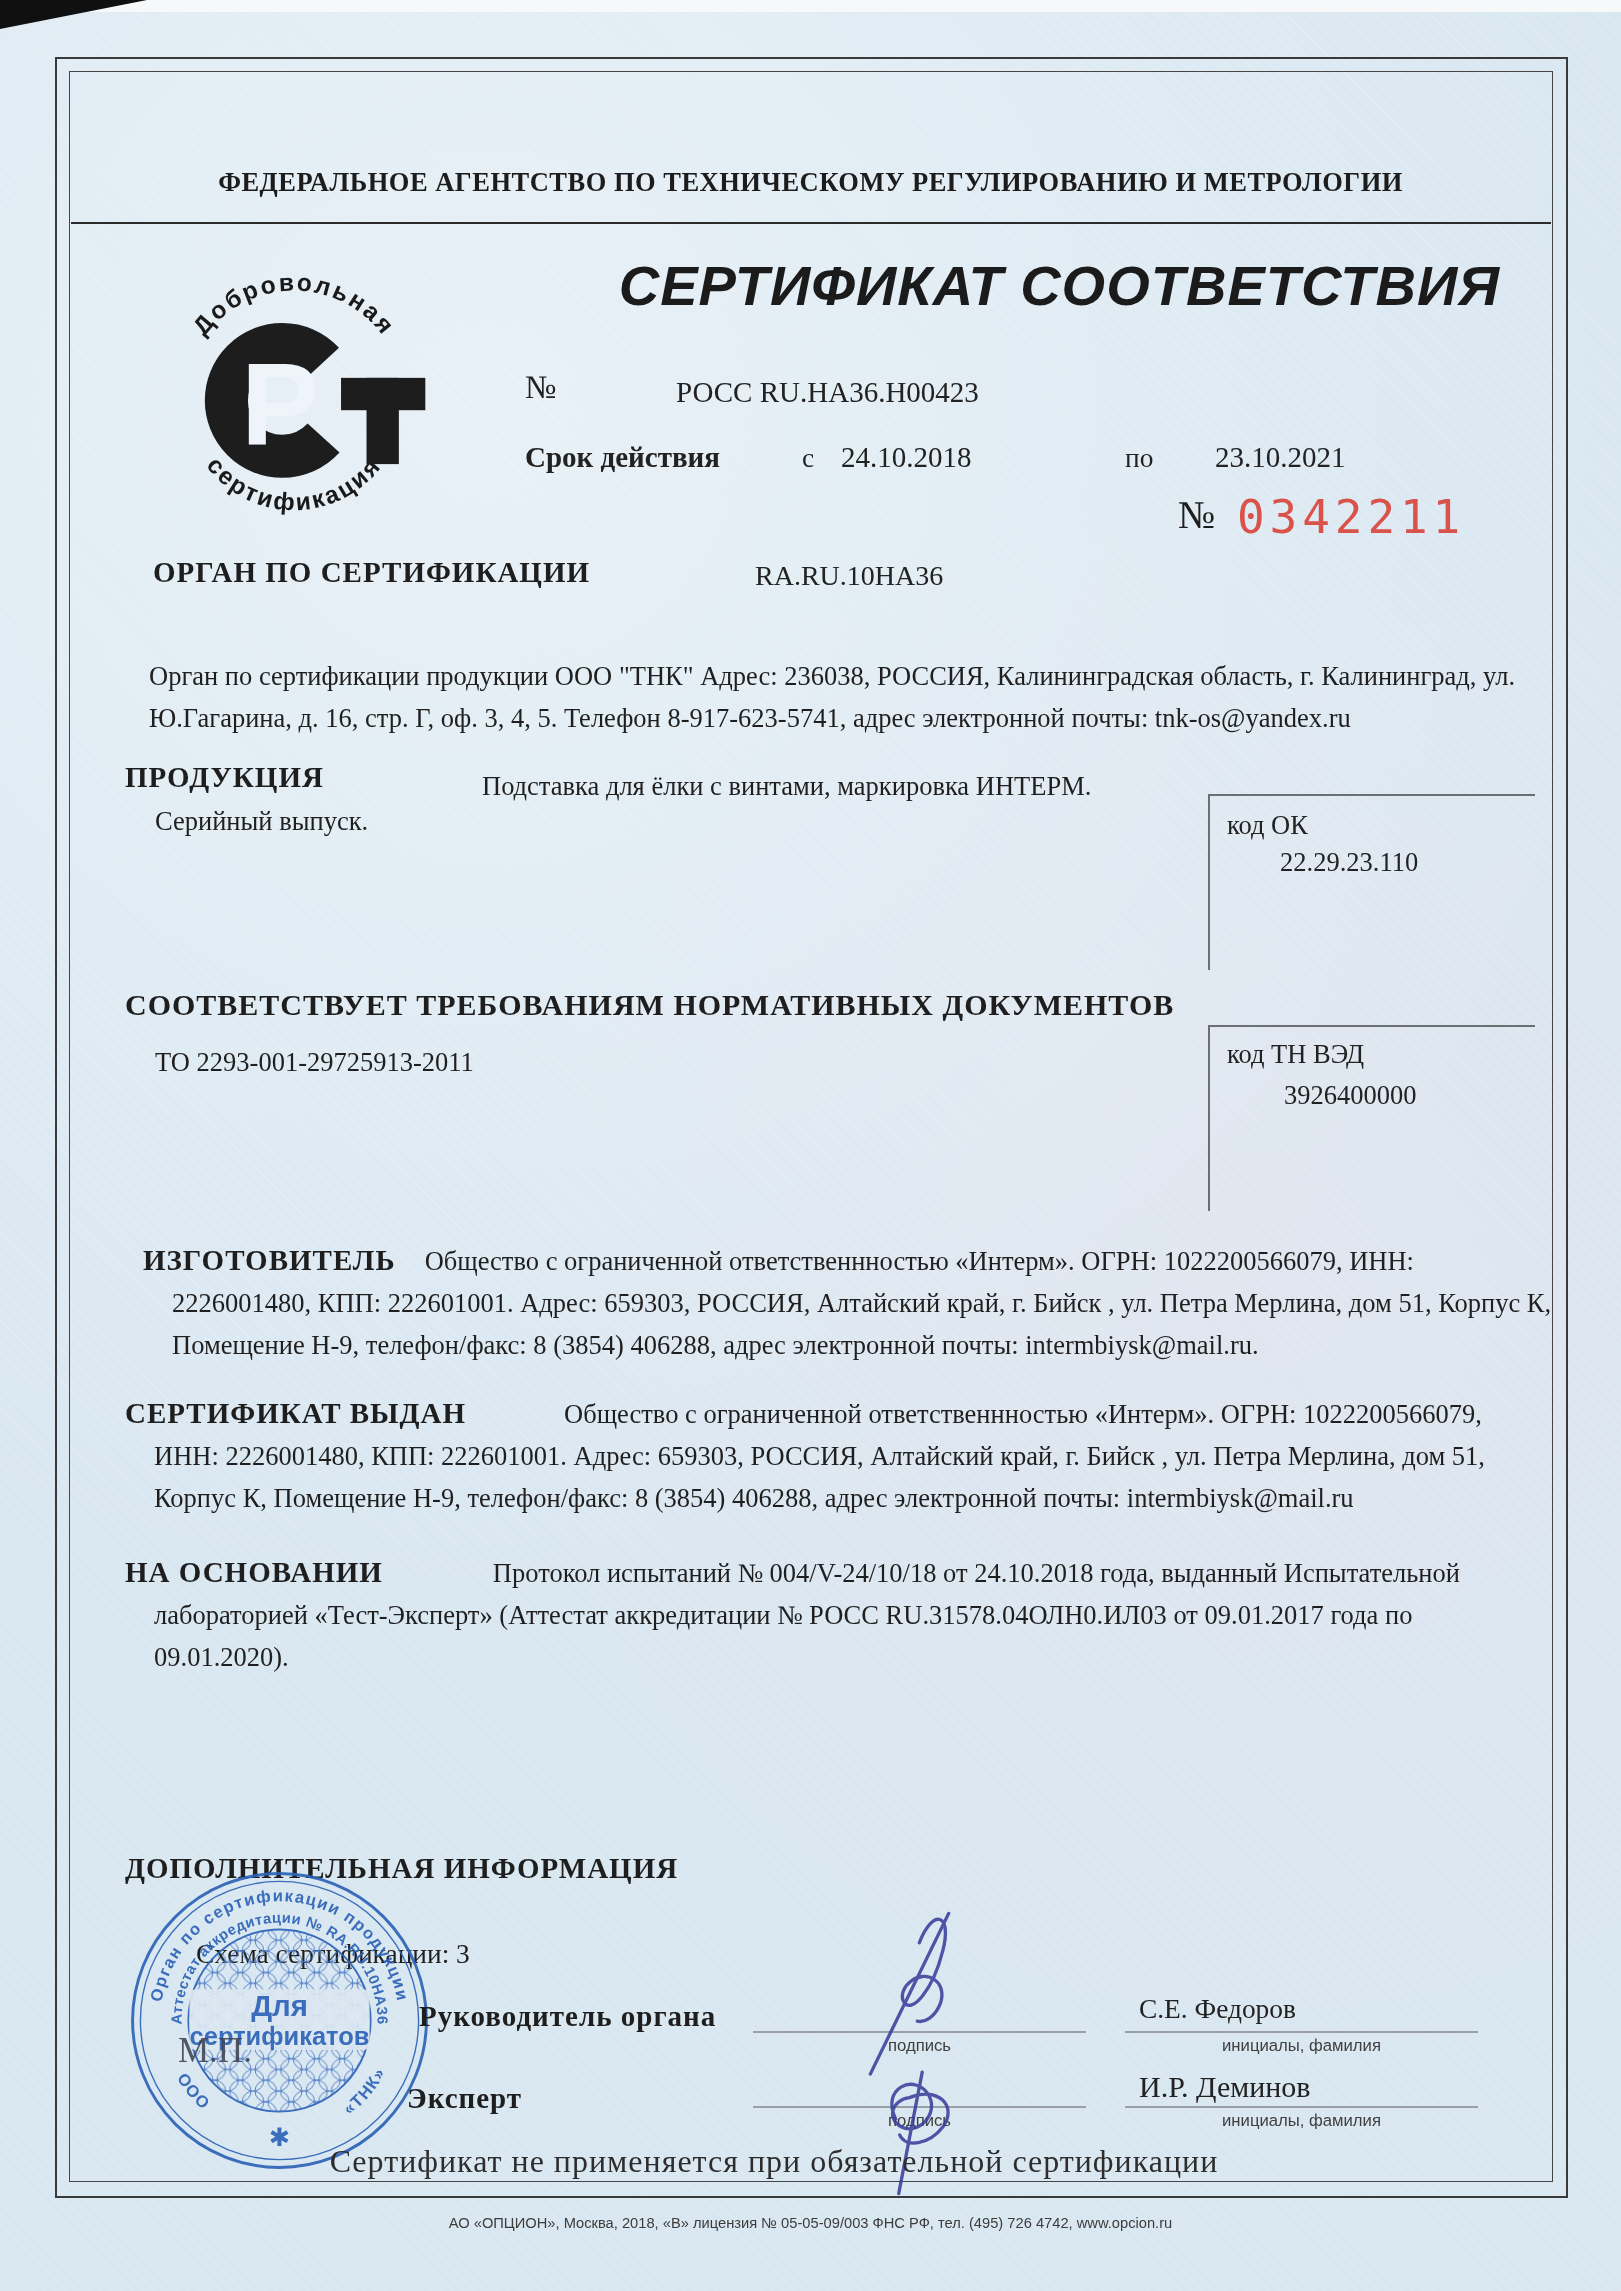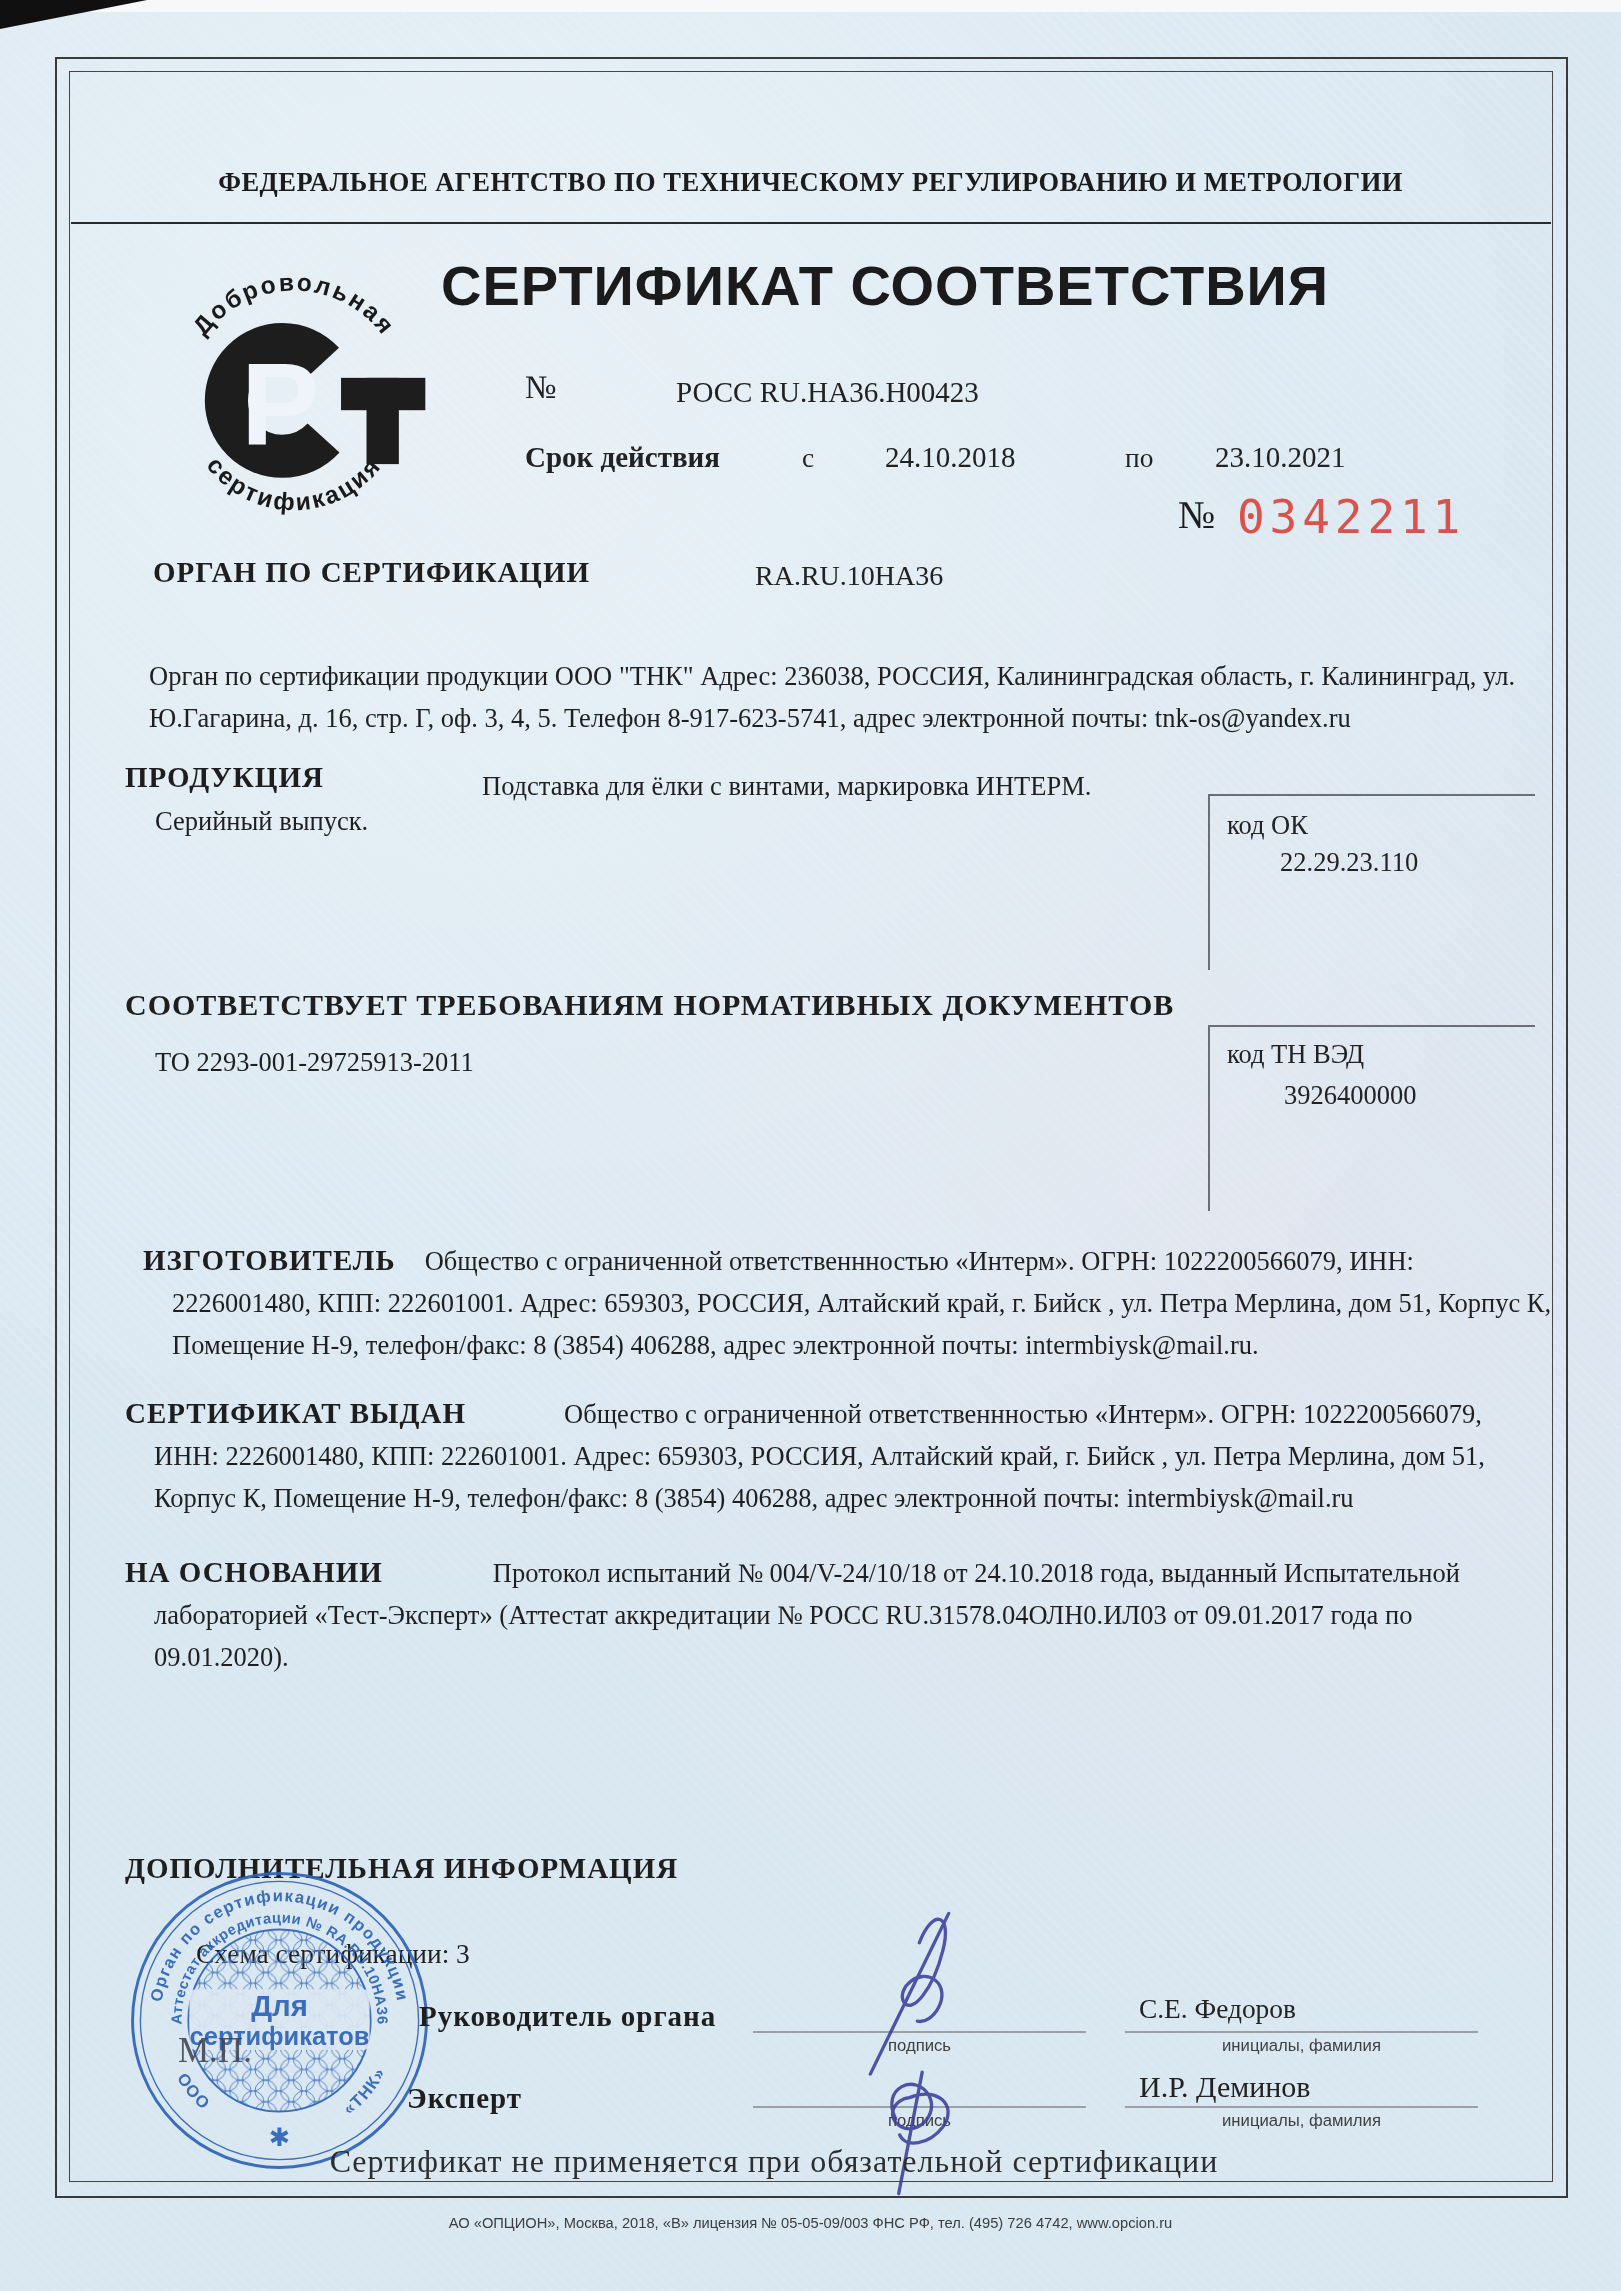--- a/index.html
+++ b/index.html
@@ -11,27 +11,27 @@
       radial-gradient(circle at 78% 55%, rgba(248,226,233,.22), transparent 45%),
       repeating-linear-gradient(45deg, rgba(255,255,255,.10) 0 2px, transparent 2px 7.8px),
       #d9e7f1;
   }
   .abs{position:absolute;}
   .frame-outer{left:55px;top:57px;width:1509px;height:2137px;border:2px solid #3a3a3a;}
   .frame-inner{left:69px;top:71px;width:1482px;height:2109px;border:1.5px solid #454545;}
   .header-rule{left:71px;top:222px;width:1480px;border-top:2px solid #2b2b2b;}
   .h1{left:0;top:90px;width:1621px;text-align:center;font-size:41px;font-weight:bold;letter-spacing:4.9px;word-spacing:15.7px;color:#1c1c1c;}
   .h2{left:0;top:167px;width:1621px;text-align:center;font-size:26.5px;font-weight:bold;letter-spacing:0.5px;color:#1c1c1c;}
-  .doc-title{left:441px;top:253px;width:1059px;text-align:left;font-family:"Liberation Sans",sans-serif;
-    font-size:56px;font-weight:bold;letter-spacing:1px;color:#1b1b1b;}
+  .doc-title{left:441px;top:253px;width:1059px;text-align:right;font-family:"Liberation Sans",sans-serif;
+    font-size:56px;font-weight:bold;letter-spacing:1px;color:#1b1b1b;font-style:italic;}
   .num-label{left:525px;top:369px;font-size:33px;}
   .num-value{left:676px;top:376px;font-size:29px;}
   .srok-label{left:525px;top:441px;font-size:29px;font-weight:bold;}
   .srok-s{left:802px;top:443px;font-size:27.4px;}
-  .srok-from{left:841px;top:441px;font-size:29px;margin-left:44px;}
+  .srok-from{left:841px;top:441px;font-size:29px;}
   .srok-po{left:1125px;top:443px;font-size:27.4px;}
   .srok-to{left:1215px;top:441px;font-size:29px;}
   .blank-no-sign{left:1178px;top:492px;font-size:39px;color:#1e1e1e;}
   .blank-no-digits{left:1237px;top:490px;font-family:"DejaVu Sans Mono",monospace;font-size:46px;letter-spacing:4.9px;color:#d9534b;}
   .sec-head{font-size:29px;font-weight:bold;letter-spacing:1px;color:#1e1e1e;}
   .body-text{font-size:26.5px;line-height:42px;color:#1f1f1f;}
   .organ-head{left:113px;top:556px;margin-left:40px;}
   .organ-code{left:755px;top:560px;font-size:28px;}
   .organ-text{left:149px;top:655px;width:1368px;}
   .product-head{left:125px;top:761px;}

